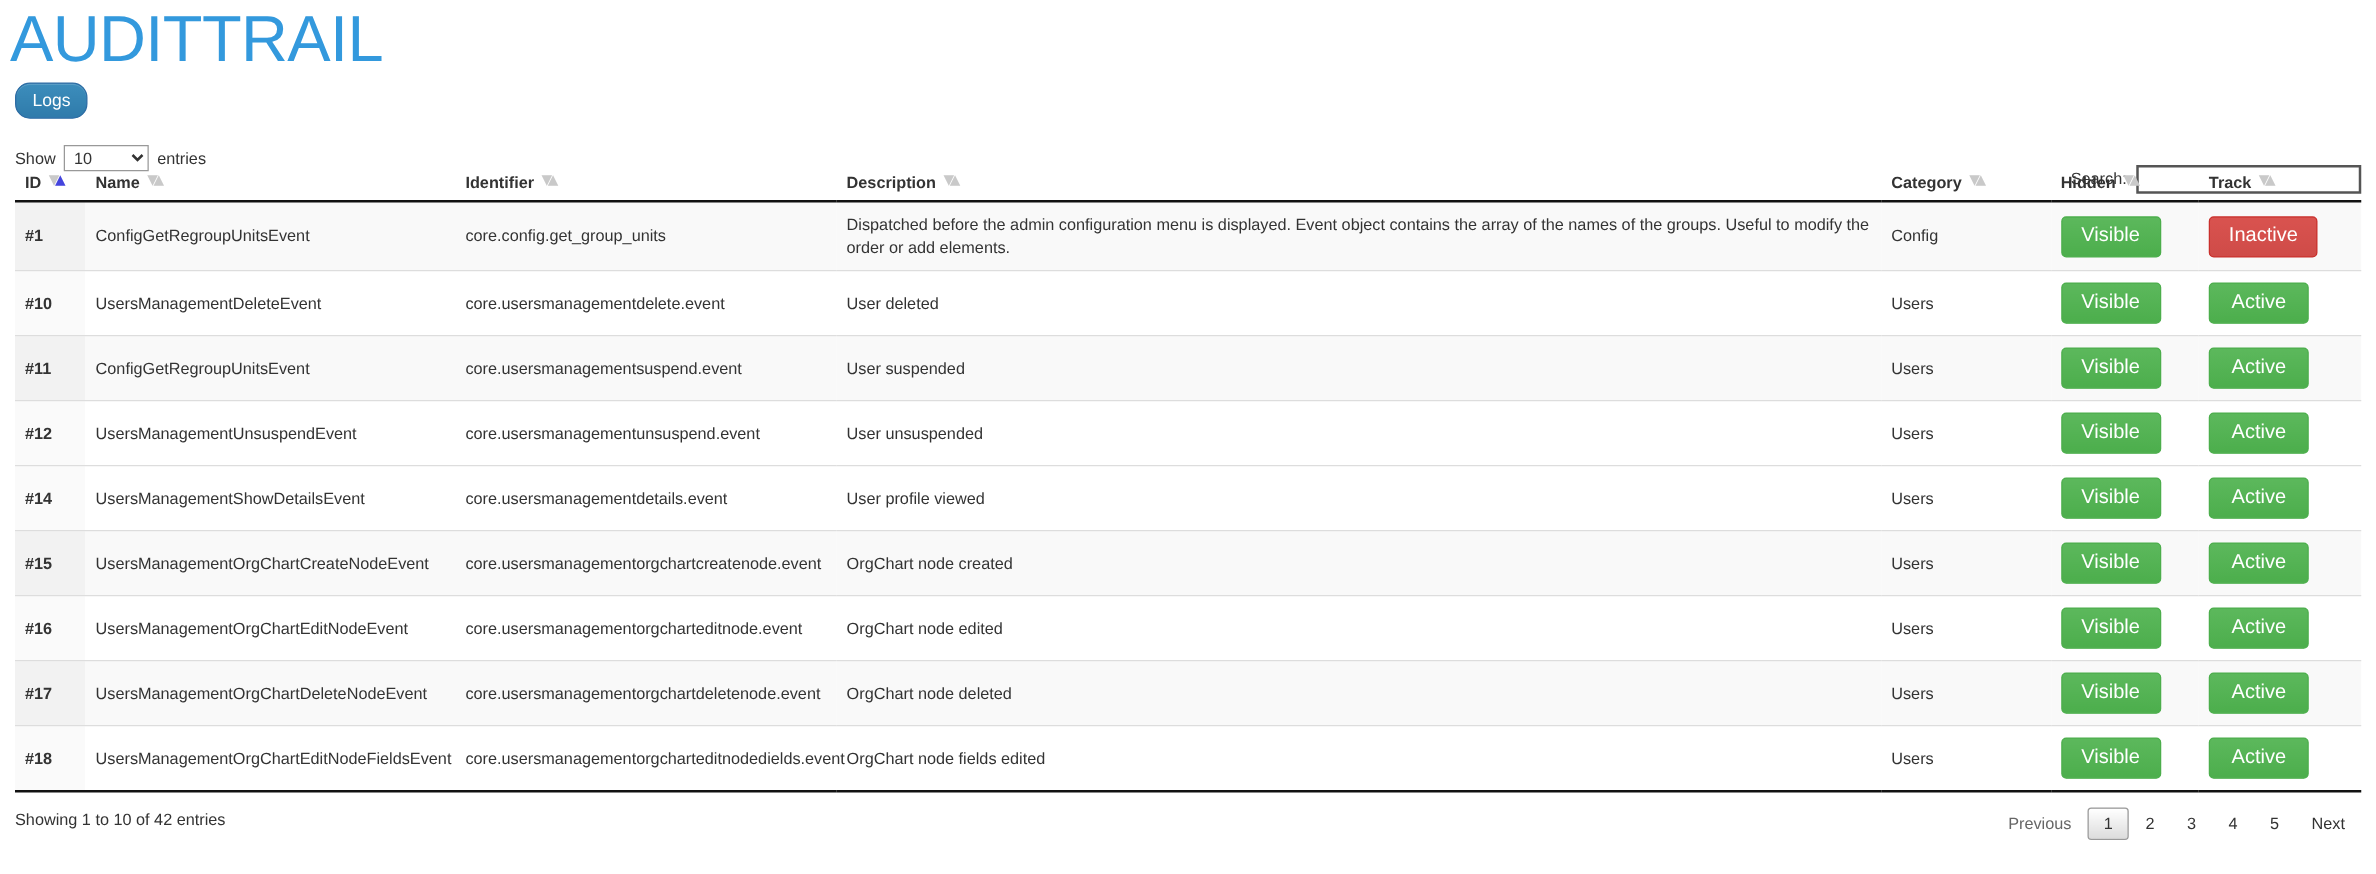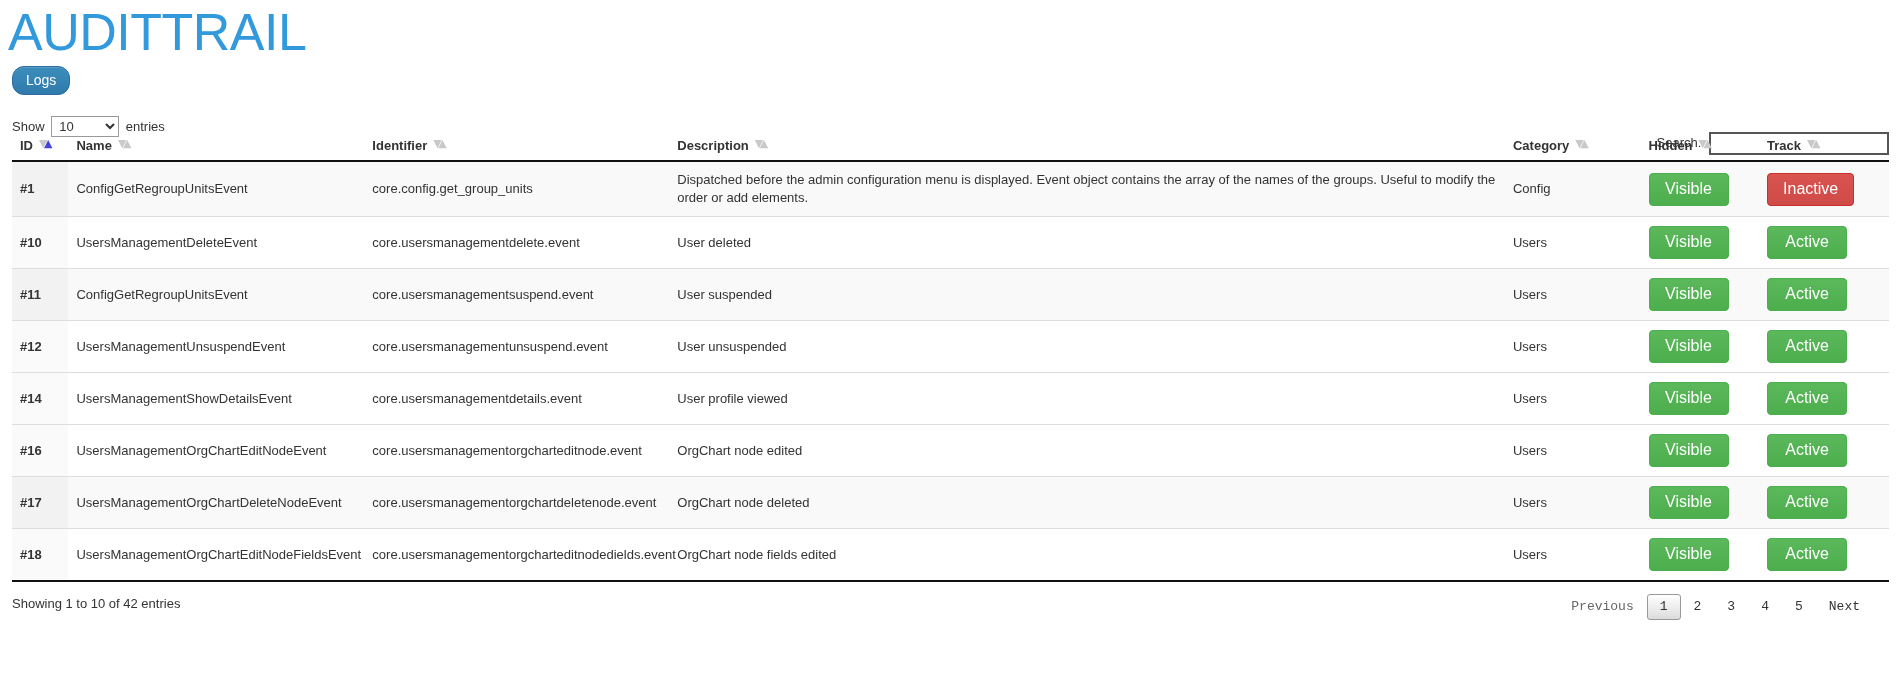--- a/index.html
+++ b/index.html
@@ -186,24 +186,23 @@
   .info {
     position: absolute;
     left: 0;
     top: 2px;
     font-size: 13px;
     color: #333;
     text-align: right;
   }
   .paginate {
     position: absolute;
-    right: 16px;
+    right: 0;
     top: 0;
     white-space: nowrap;
-    font-family: Liberation Mono, monospace;
   }
   .paginate span.pg {
     display: inline-block;
     font-size: 13px;
     color: #333;
     padding: 4px 12px 5px 12px;
     border: 1px solid transparent;
     cursor: pointer;
     border-radius: 3px;
   }
@@ -297,20 +296,29 @@
         </tr>
         <tr class="even">
           <td class="col-id">#14</td>
           <td class="col-name">UsersManagementShowDetailsEvent</td>
           <td class="col-ident">core.usersmanagementdetails.event</td>
           <td class="col-desc">User profile viewed</td>
           <td class="col-cat">Users</td>
           <td class="col-hidden"><span class="btn-pill btn-green">Visible</span></td>
           <td class="col-track"><span class="btn-pill btn-green">Active</span></td>
         </tr>
+        <tr class="odd">
+          <td class="col-id">#15</td>
+          <td class="col-name">UsersManagementOrgChartCreateNodeEvent</td>
+          <td class="col-ident">core.usersmanagementorgchartcreatenode.event</td>
+          <td class="col-desc">OrgChart node created</td>
+          <td class="col-cat">Users</td>
+          <td class="col-hidden"><span class="btn-pill btn-green">Visible</span></td>
+          <td class="col-track"><span class="btn-pill btn-green">Active</span></td>
+        </tr>
         <tr class="even">
           <td class="col-id">#16</td>
           <td class="col-name">UsersManagementOrgChartEditNodeEvent</td>
           <td class="col-ident">core.usersmanagementorgcharteditnode.event</td>
           <td class="col-desc">OrgChart node edited</td>
           <td class="col-cat">Users</td>
           <td class="col-hidden"><span class="btn-pill btn-green">Visible</span></td>
           <td class="col-track"><span class="btn-pill btn-green">Active</span></td>
         </tr>
         <tr class="odd">

